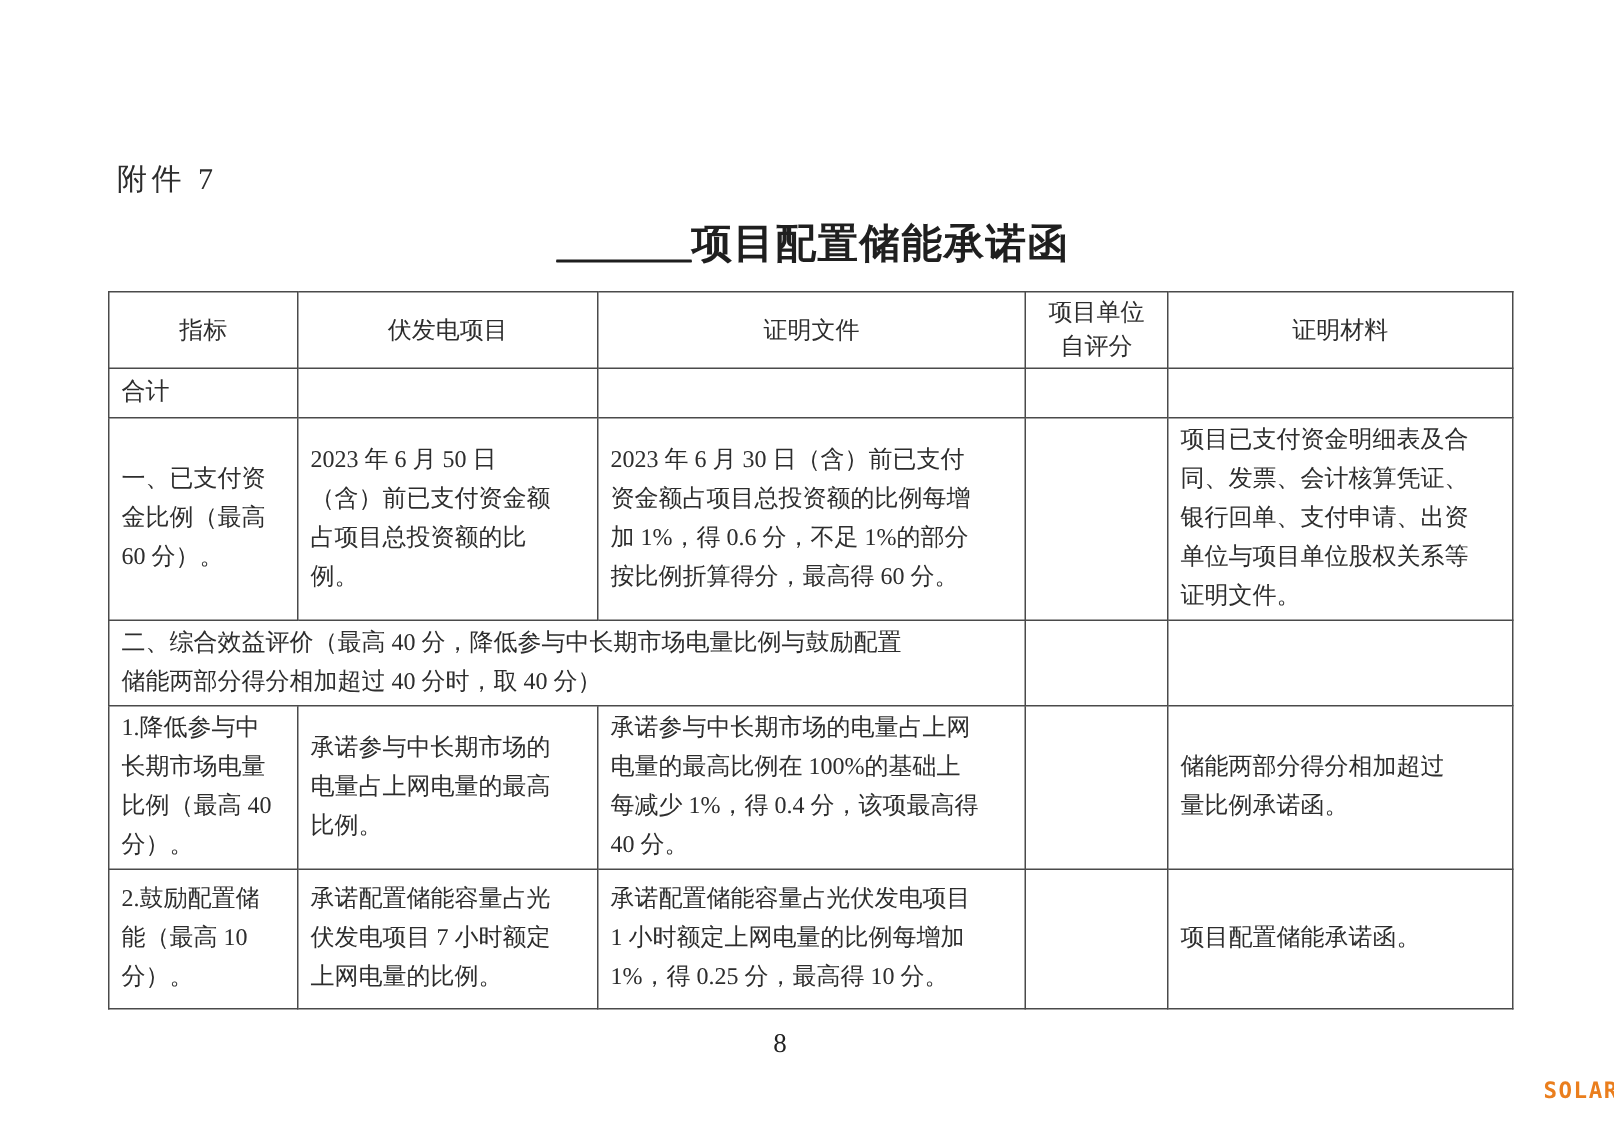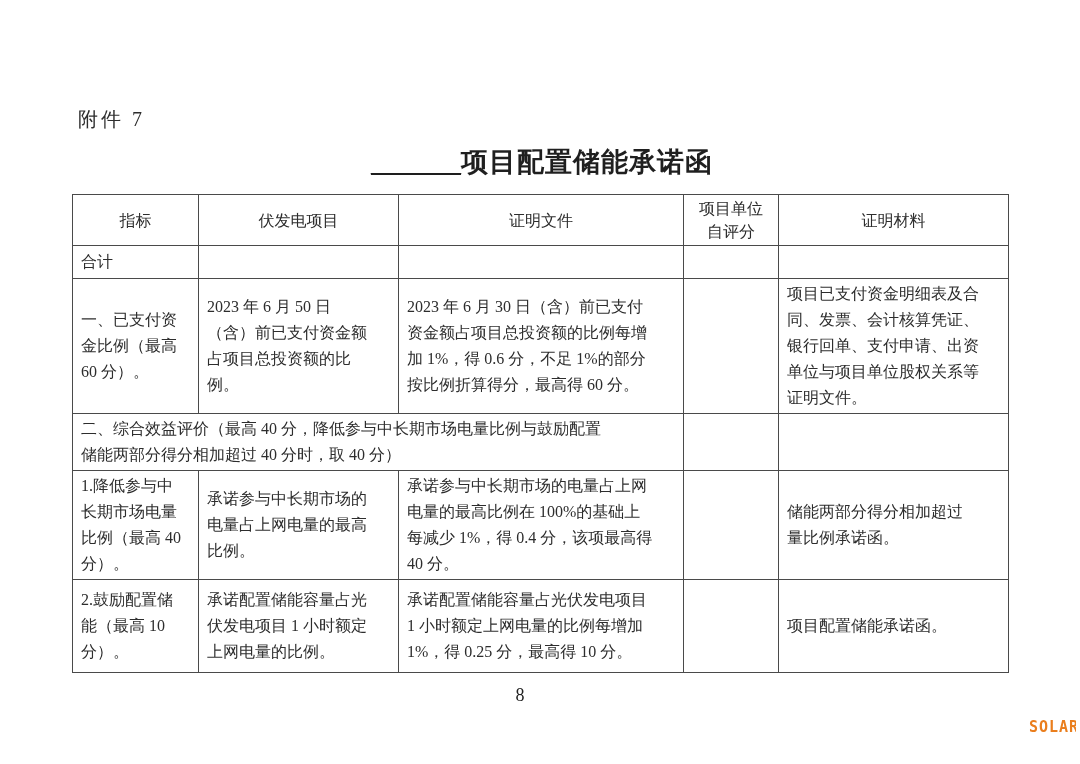--- a/index.html
+++ b/index.html
@@ -124,21 +124,21 @@
         <td></td>
         <td class="t-left">储能两部分得分相加超过
 量比例承诺函。</td>
       </tr>
 
       <tr class="r-store">
         <td class="t-left">2.鼓励配置储
 能（最高 10
 分）。</td>
         <td class="t-left">承诺配置储能容量占光
-伏发电项目 1 小时额定
+伏发电项目 7 小时额定
 上网电量的比例。</td>
         <td class="t-left">承诺配置储能容量占光伏发电项目
 1 小时额定上网电量的比例每增加
 1%，得 0.25 分，最高得 10 分。</td>
         <td></td>
         <td class="t-left">项目配置储能承诺函。</td>
       </tr>
     </tbody>
   </table>
 

